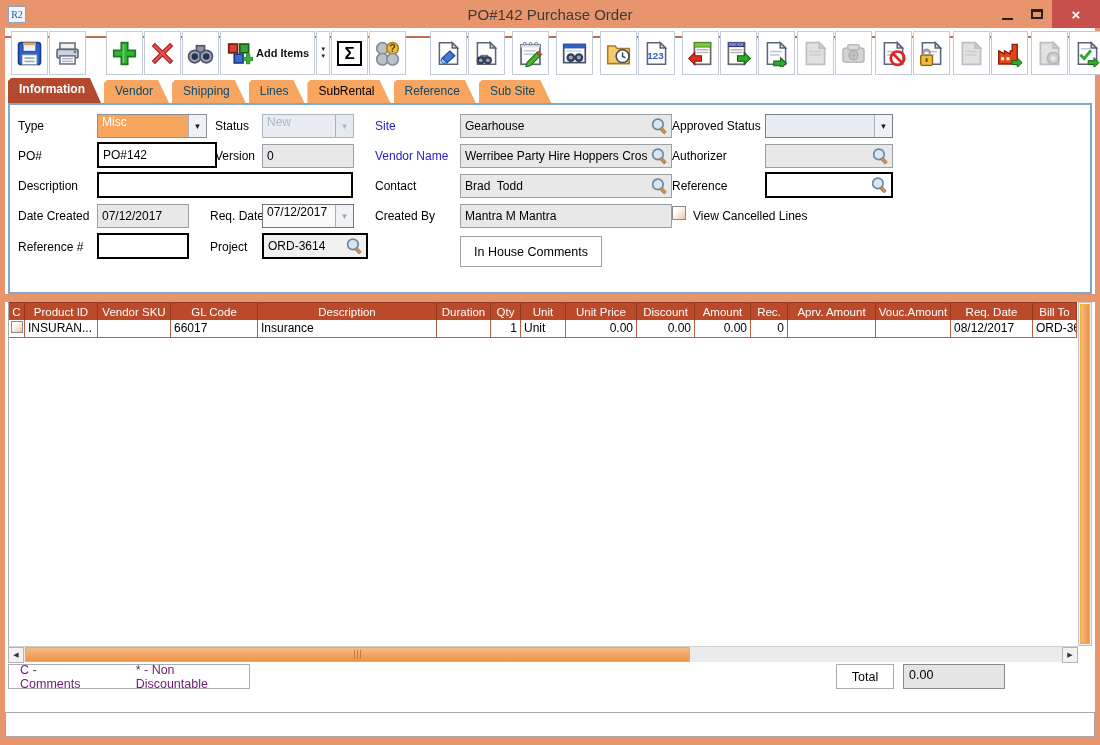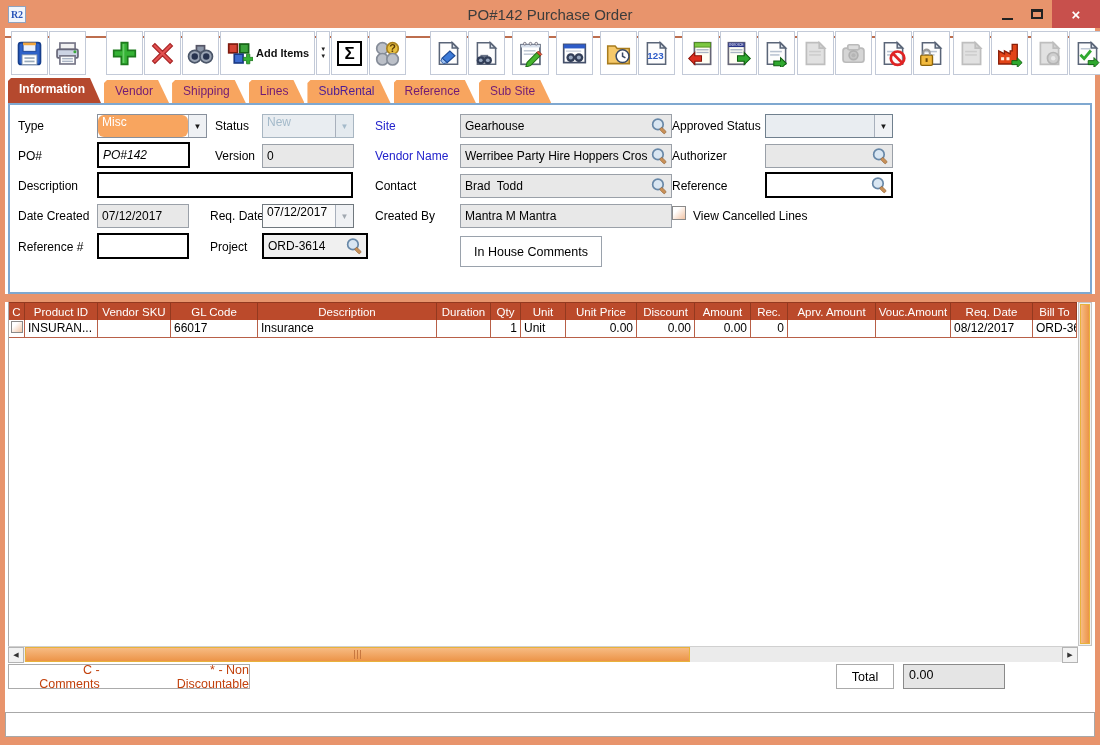--- a/index.html
+++ b/index.html
@@ -2,21 +2,21 @@
 <html><head>
 <meta charset="utf-8">
 <style>
   * { box-sizing: border-box; }
   html,body { margin:0; padding:0; }
   body { font-family:"Liberation Sans", sans-serif; background:#555; }
   #win { position:relative; width:1100px; height:745px; background:#fff; overflow:hidden; }
 
   
   .titlebar { position:absolute; left:0; top:0; width:1100px; height:28px; background:#E8946C; display:flex; align-items:center; }
-  .appicon { margin-left:8px; width:18px; height:17px; background:#F2F6FC; border:1px solid #8FA3C0; color:#2A55B8; font-size:10px; font-weight:bold; display:flex; align-items:center; justify-content:center; font-family:"Liberation Serif", serif; }
+  .appicon { margin-left:8px; width:18px; height:17px; background:#F2F6FC; border:1px solid #8FA3C0; color:#2A55B8; font-size:10px; font-weight:normal; display:flex; align-items:center; justify-content:center; font-family:"Liberation Serif", serif; }
   .title { position:absolute; left:0; right:0; text-align:center; font-size:15px; color:#3C3C3C; pointer-events:none; }
   .winbtns { margin-left:auto; display:flex; align-items:stretch; height:28px; }
   .wbtn { width:30px; display:flex; align-items:center; justify-content:center; }
   .glyph-min { width:11px; height:2px; background:#222; margin-top:9px; }
   .glyph-max { width:12px; height:10px; border:2px solid #222; border-top-width:3px; background:transparent; }
   .btn-close { width:48px; background:#C8504C; display:flex; align-items:center; justify-content:center; color:#fff; font-size:15px; font-weight:bold; }
   .frame-left  { position:absolute; left:0; top:28px; width:5px; height:709px; background:#E8946C; }
   .frame-right { position:absolute; left:1095px; top:28px; width:5px; height:709px; background:#E8946C; }
   .frame-bottom{ position:absolute; left:0; top:737px; width:1100px; height:8px; background:#E8946C; }
   .splitter    { position:absolute; left:5px; top:294px; width:1090px; height:8px; background:#E8946C; }
@@ -30,30 +30,30 @@
   .tbtn.narrow { width:14px; }
   .tbtn.disabled .ticon { filter:grayscale(1); opacity:.55; }
   .ticon { display:flex; align-items:center; justify-content:center; }
   .ticon svg { width:27px; height:27px; display:block; }
   .tlabel { font-size:11px; font-weight:bold; color:#111; white-space:nowrap; }
   .sigma { width:25px; height:25px; border:2px solid #000; background:#fff; font-size:17px; font-weight:bold; line-height:21px; text-align:center; }
   .ddicon { display:flex; flex-direction:column; align-items:center; gap:2px; font-size:6px; color:#222; line-height:5px; }
 
   
   .tabs { position:absolute; left:8px; top:78px; width:1084px; height:25px; display:flex; align-items:flex-end; }
-  .tab { height:23px; background:#F8A55F; color:#701a75; font-size:12px; padding:4px 16px 3px 11px; margin-right:3px; clip-path:polygon(0 100%, 0 3px, 3px 0, calc(100% - 11px) 0, 100% 100%); white-space:nowrap; }
+  .tab { height:23px; background:#F8A55F; color:#0c4a6e; font-size:12px; padding:4px 16px 3px 11px; margin-right:3px; clip-path:polygon(0 100%, 0 3px, 3px 0, calc(100% - 11px) 0, 100% 100%); white-space:nowrap; }
   .tab.active { background:#B5492E; color:#fff; font-weight:bold; height:25px; }
-  .tab.disabled { color:#4c1d95; }
+  .tab.disabled { color:#000000; }
 
   
   .formpanel { position:absolute; left:8px; top:103px; width:1084px; height:191px; background:#fff; border:2px solid #7FA8D0; }
   .flabel { position:absolute; font-size:12px; color:#000; white-space:nowrap; }
   .flabel.bluelink { color:#2222CC; }
   .field { position:absolute; height:24px; background:#E8E8E8; border:1px solid #9AA0A8; display:flex; align-items:center; }
-  .field .val, .combo .val { flex:1; padding:0 4px; font-size:12px; color:#000; white-space:pre; overflow:hidden;border-radius:6px; }
+  .field .val, .combo .val { flex:1; padding:0 4px; font-size:12px; color:#000; white-space:pre; overflow:hidden; }
   .field.editable { background:#fff; border:2px solid #000; height:26px; }
   .field.project { background:#F0F0F0; border:2px solid #000; height:26px; }
   .mag { position:absolute; right:2px; top:50%; transform:translateY(-50%); width:19px; height:19px; }
   .combo { position:absolute; height:24px; background:#fff; border:1px solid #88909C; display:flex; }
   .combo .arrow { width:18px; background:#EFF1F4; border-left:1px solid #A8B0BC; display:flex; align-items:center; justify-content:center; font-size:8px; color:#1A1A1A; }
   .combo.selected .val { background:#F8A55F; color:#fff; }
   .combo.disabled { background:#E9EDF1; border-color:#A8B6C2; }
   .combo.disabled .val { color:#A4BACA; }
   .combo.disabled .arrow { color:#A4BACA; background:#E4EAEF; }
   .combo.lightgray { background:#E9EDF1; border-color:#70808E; }
@@ -76,21 +76,21 @@
   
   .vscroll { position:absolute; left:1078px; top:302px; width:14px; height:344px; background:#F0F0F0; border:1px solid #C4C4C4; }
   .vthumb { position:absolute; left:1px; right:1px; top:1px; bottom:1px; background:linear-gradient(90deg,#F7BB83,#EC9448); border:1px solid #E8B23C; }
   .hscroll { position:absolute; left:8px; top:646px; width:1070px; height:16px; background:#EBEBEB; border-top:1px solid #D0D0D0; }
   .harrow { position:absolute; top:0; width:16px; height:16px; background:#F2F2F2; border:1px solid #B4B4B4; display:flex; align-items:center; justify-content:center; font-size:7px; color:#333; }
   .harrow.left { left:0; } .harrow.right { right:0; }
   .hthumb { position:absolute; left:17px; top:0; width:665px; height:15px; background:linear-gradient(180deg,#F7BB83,#EC9448); border:1px solid #E8B23C; display:flex; align-items:center; justify-content:center; }
   .grip { width:8px; height:9px; background:repeating-linear-gradient(90deg,#C87840 0 1px,transparent 1px 3px); }
 
   
-  .legend { position:absolute; left:8px; top:664px; width:242px; height:25px; background:#fff; border:1px solid #ABABAB; display:flex; align-items:center; gap:36px; padding-left:11px; font-size:12.5px; color:#c2410c;text-align:right; }
+  .legend { position:absolute; left:8px; top:664px; width:242px; height:25px; background:#fff; border:1px solid #ABABAB; display:flex; align-items:center; gap:36px; padding-left:11px; font-size:12.5px; color:#701a75; }
   .totalbtn { position:absolute; left:836px; top:664px; width:58px; height:25px; background:#fff; border:1px solid #ABABAB; font-size:12.5px; display:flex; align-items:center; justify-content:center; }
   .totalval { position:absolute; left:903px; top:664px; width:102px; height:25px; background:#E5E5E5; border:1px solid #8A8A8A; font-size:12.5px; padding:3px 0 0 5px; }
   .statusbar { position:absolute; left:5px; top:712px; width:1090px; height:25px; background:#fff; border:1px solid #A8A8A8; }
 </style>
 </head>
 <body>
 
 <div id="win">
 
   <div class="titlebar">
@@ -419,21 +419,21 @@
           <rect x="11" y="10" width="6.5" height="3" rx="1.2" transform="rotate(45 11 10)" fill="#C89058" stroke="#96683A" stroke-width="0.6"></rect>
         </svg>
     </div>
     <span class="flabel" style="left:662px;top:14px">Approved Status</span>
     <div class="combo lightgray" style="left:755px;top:9px;width:128px">
       <span class="val"></span>
       <span class="arrow">▼</span>
     </div>
 
     <span class="flabel" style="left:8px;top:44px">PO#</span>
-    <input class="tinput" style="left: 87px; top: 37px; width: 93px; font-style: italic;" value="PO#142">
+    <input class="tinput" style="left: 87px; top: 37px; width: 120px;" value="PO#142">
     <span class="flabel" style="left:205px;top:44px">Version</span>
     <div class="field" style="left:252px;top:39px;width:92px">
       <span class="val">0</span>
     </div>
     <span class="flabel bluelink" style="left:365px;top:44px">Vendor Name</span>
     <div class="field" style="left:450px;top:39px;width:212px">
       <span class="val">Werribee Party Hire Hoppers Cros</span>
       <svg class="mag" viewBox="0 0 18 18">
           <circle cx="7.5" cy="7.5" r="5" fill="#D9E6F2" stroke="#6888A8" stroke-width="1.6"></circle>
           <rect x="11" y="10" width="6.5" height="3" rx="1.2" transform="rotate(45 11 10)" fill="#C89058" stroke="#96683A" stroke-width="0.6"></rect>

